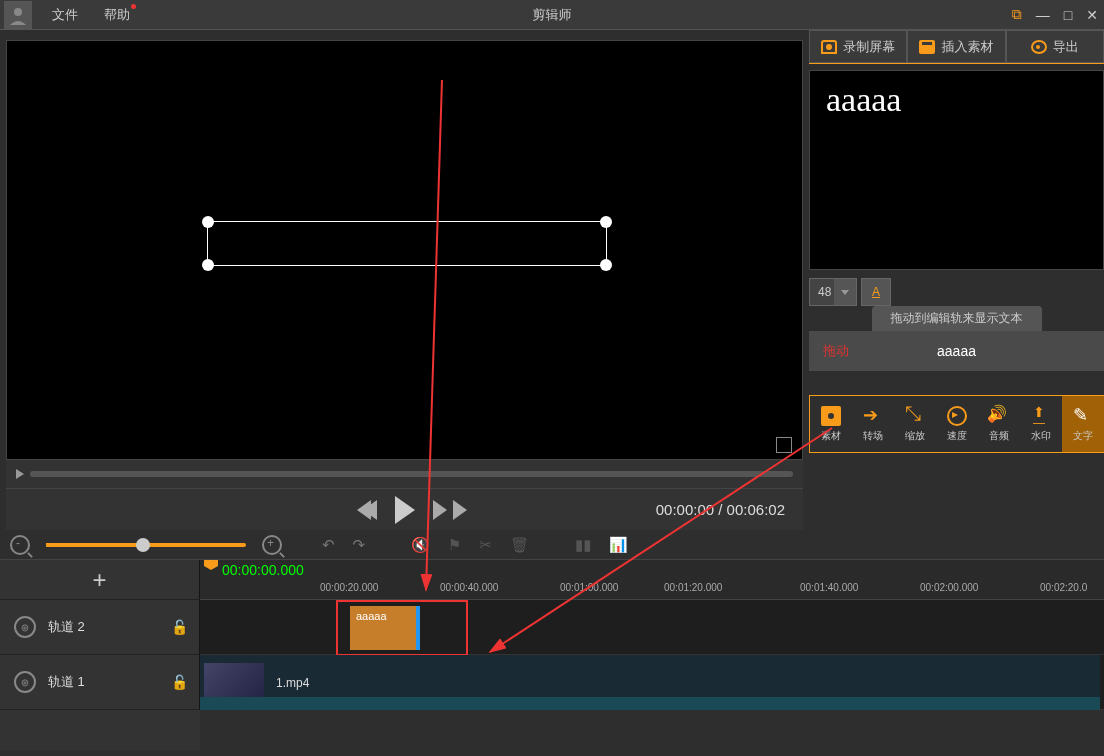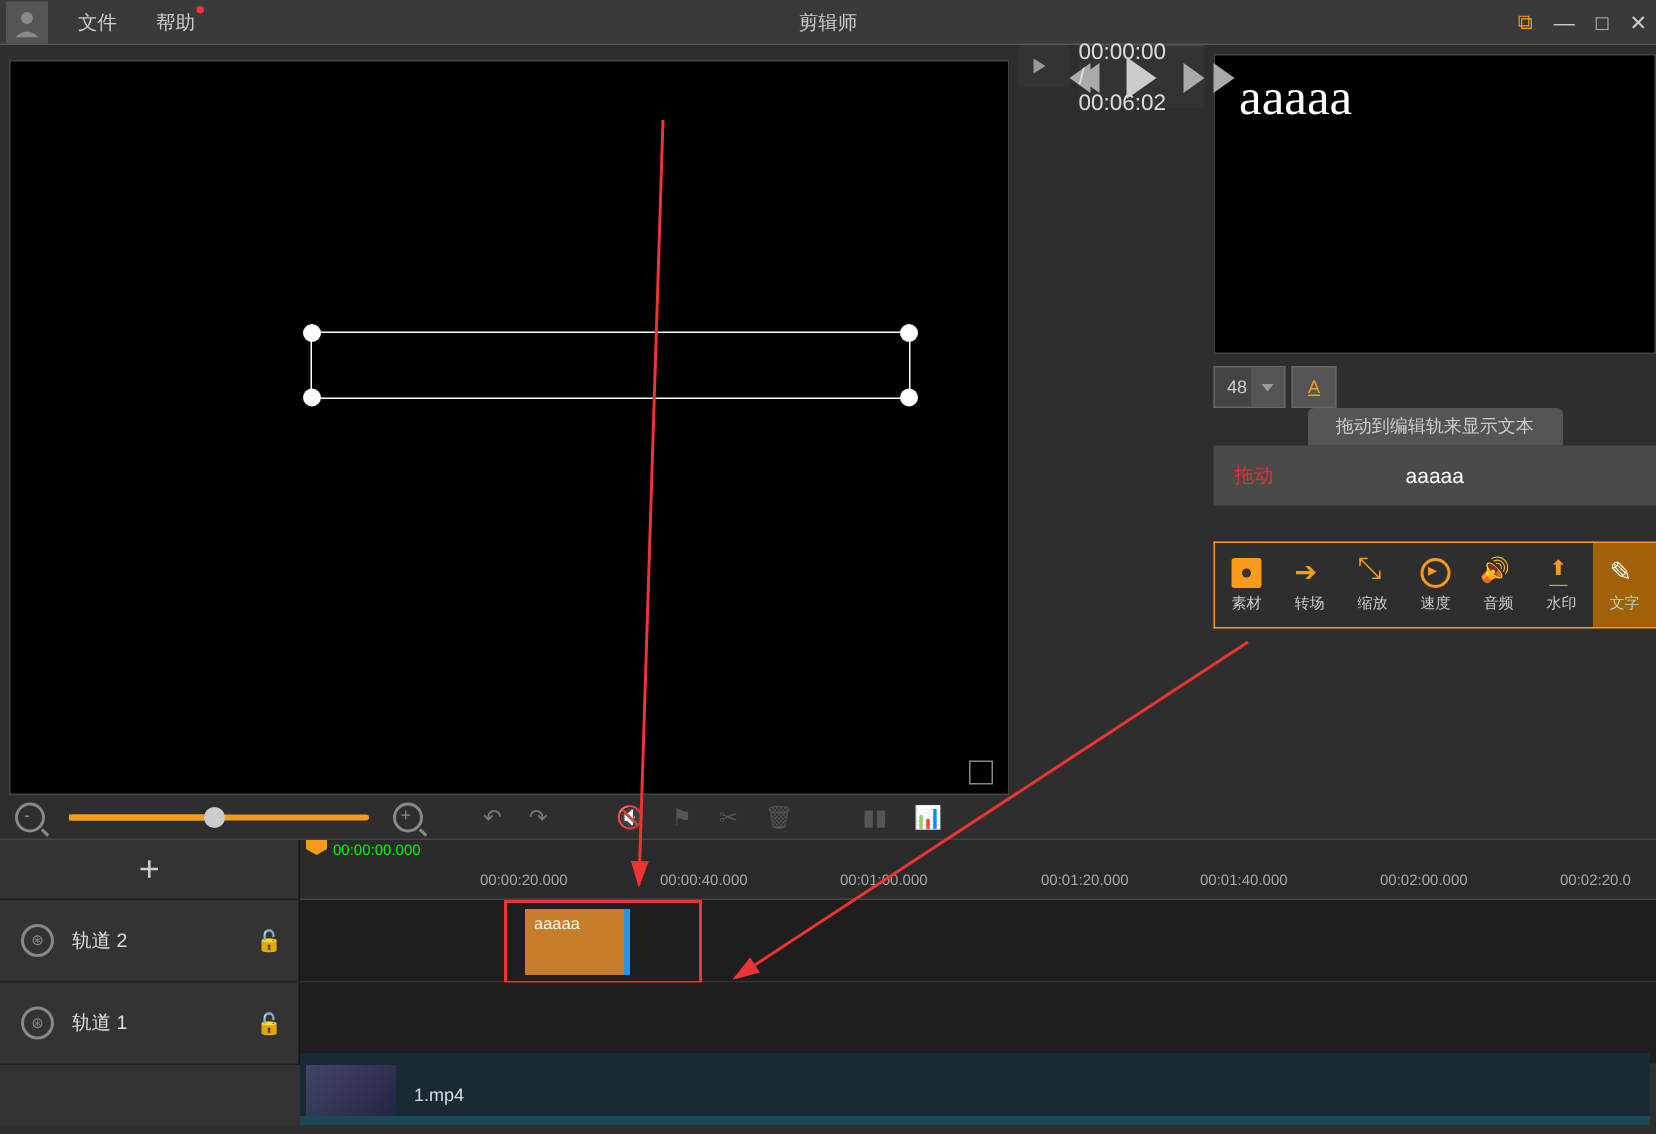--- a/index.html
+++ b/index.html
@@ -7,21 +7,21 @@
 .titlebar { height:30px; background:#3a3a3a; display:flex; align-items:center; position:relative; border-bottom:1px solid #555; }
 .avatar { width:28px; height:28px; background:#555; margin-left:4px; display:flex; align-items:center; justify-content:center; }
 .menu { display:flex; margin-left:20px; gap:26px; }
 .menu span { font-size:13px; cursor:pointer; position:relative; }
 .menu span.dot::after { content:""; position:absolute; top:-2px; right:-6px; width:5px; height:5px; background:#e33; border-radius:50%; }
 .title { position:absolute; left:50%; transform:translateX(-50%); font-size:13px; color:#ccc; }
 .winbtns { position:absolute; right:6px; display:flex; gap:14px; align-items:center; }
 .winbtns span { cursor:pointer; font-size:14px; color:#ccc; }
 .winbtns .pop { color:#f89b1b; }
 .main { display:flex; height:500px; }
-.left { width:803px; display:flex; flex-direction:row; }
+.left { width:803px; display:flex; flex-direction:column; }
 .preview { flex:1; background:#000; border:1px solid #444; margin:10px 0 0 6px; position:relative; }
 .textbox { position:absolute; left:200px; top:180px; width:400px; height:45px; border:1px solid #fff; }
 .handle { position:absolute; width:12px; height:12px; background:#fff; border-radius:50%; }
 .h-tl { top:-6px; left:-6px; } .h-tr { top:-6px; right:-6px; } .h-bl { bottom:-6px; left:-6px; } .h-br { bottom:-6px; right:-6px; }
 .fs-icon { position:absolute; bottom:6px; right:10px; width:16px; height:16px; border:1px solid #888; }
 .seekbar { height:28px; background:#333; margin:0 0 0 6px; display:flex; align-items:center; padding:0 10px; }
 .seekbar .play { width:0; height:0; border-top:5px solid transparent; border-bottom:5px solid transparent; border-left:8px solid #999; margin-right:6px; cursor:pointer; }
 .seekbar .track { flex:1; height:6px; background:#555; border-radius:3px; }
 .transport { height:42px; background:#333; margin-left:6px; display:flex; align-items:center; justify-content:center; position:relative; border-top:1px solid #444; }
 .transport .btns { display:flex; gap:18px; align-items:center; }
@@ -86,27 +86,27 @@
 .editicons span { cursor:pointer; }
 .timeline { display:flex; height:190px; }
 .trackhdrs { width:200px; background:#333; }
 .addtrack { height:40px; display:flex; align-items:center; justify-content:center; font-size:24px; color:#ccc; cursor:pointer; border-bottom:1px solid #222; border-right:1px solid #151515; }
 .trackh { height:55px; display:flex; align-items:center; gap:12px; padding-left:14px; border-bottom:1px solid #222; border-right:1px solid #151515; }
 .trackh .film { width:22px; height:22px; border:2px solid #888; border-radius:50%; display:flex; align-items:center; justify-content:center; font-size:10px; color:#888; }
 .trackh .nm { color:#ddd; font-size:13px; }
 .trackh .lock { margin-left:auto; margin-right:12px; width:16px; height:16px; color:#888; cursor:pointer; font-size:14px; }
 .tracks { flex:1; overflow:hidden; position:relative; }
 .ruler { height:40px; background:#2a2a2a; position:relative; border-bottom:1px solid #444; }
-.ruler .playhead { position:absolute; left:10px; top:2px; color:#0f0; font-size:10px;text-align:center; }
+.ruler .playhead { position:absolute; left:10px; top:2px; color:#0f0; font-size:14px;text-align:center; }
 .ruler .playhead::before { content:""; position:absolute; top:-2px; left:-6px; width:14px; height:10px; background:#f89b1b; clip-path:polygon(0 0,100% 0,100% 60%,50% 100%,0 60%); }
 .ruler .tick { position:absolute; top:22px; color:#aaa; font-size:10px; }
 .trk { height:55px; background:#1e1e1e; border-bottom:1px solid #333; position:relative; }
 .clip-text { position:absolute; left:150px; top:6px; width:70px; height:44px; background:#c77e2a; border-right:4px solid #2196f3; padding:4px 6px; color:#fff; font-size:11px; }
 .clip-box { position:absolute; left:136px; top:0px; width:132px; height:56px; border:2px solid #e33; pointer-events:none; }
-.clip-video { position:absolute; left:0; top:0; height:55px; width:900px; background:#1a2a35; display:flex; align-items:center;margin-top:47px; }
+.clip-video { position:absolute; left:0; top:0; height:55px; width:900px; background:#1a2a35; display:flex; align-items:center; }
 .clip-video .thumb { width:60px; height:40px; background:linear-gradient(135deg,#446,#224); margin-left:4px; }
 .clip-video .fn { margin-left:12px; color:#ddd; font-size:12px; }
 .wave { position:absolute; bottom:0; left:0; right:0; height:22px; background:linear-gradient(transparent 40%,#1a4a55 40%); }
 svg.arrows { position:absolute; top:0; left:0; width:1104px; height:756px; pointer-events:none; z-index:50; }
 </style>
 </head>
 <body>
 
 <div class="titlebar">
   <div class="avatar">
@@ -146,20 +146,34 @@
     <div class="transport">
       <div class="btns">
         <div class="tri-l"></div>
         <div class="tri-play"></div>
         <div class="tri-r"></div>
       </div>
       <div class="timecode">00:00:00 / 00:06:02</div>
     </div>
   </div>
   <div class="right">
+    <div class="topbtns">
+      <div class="tb rec">
+          <div class="i"></div>
+          <span>录制屏幕</span>
+        </div>
+      <div class="tb ins">
+          <div class="i"></div>
+          <span>插入素材</span>
+        </div>
+      <div class="tb exp">
+          <div class="i"></div>
+          <span>导出</span>
+        </div>
+    </div>
     <div class="textedit">aaaaa</div>
     <div class="fontrow">
       <div class="sz">
           <span>48</span>
           <div class="dd"></div>
         </div>
       <div class="clrbtn">
           <span style="text-decoration:underline;color:#f89b1b">A</span>
         </div>
     </div>
@@ -241,21 +255,21 @@
         <div class="nm">轨道 1</div>
         <div class="lock">🔓</div>
       </div>
     </div>
     <div class="tracks">
       <div class="ruler">
         <div class="playhead"><span style="margin-left:12px">00:00:00.000</span></div>
         <div class="tick" style="left:120px">00:00:20.000</div>
         <div class="tick" style="left:240px">00:00:40.000</div>
         <div class="tick" style="left:360px">00:01:00.000</div>
-        <div class="tick" style="left:494px">00:01:20.000</div>
+        <div class="tick" style="left:464px">00:01:20.000</div>
         <div class="tick" style="left:600px">00:01:40.000</div>
         <div class="tick" style="left:720px">00:02:00.000</div>
         <div class="tick" style="left:840px">00:02:20.0</div>
       </div>
       <div class="trk">
         <div class="clip-text">aaaaa</div>
         <div class="clip-box"></div>
       </div>
       <div class="trk">
         <div class="clip-video">

